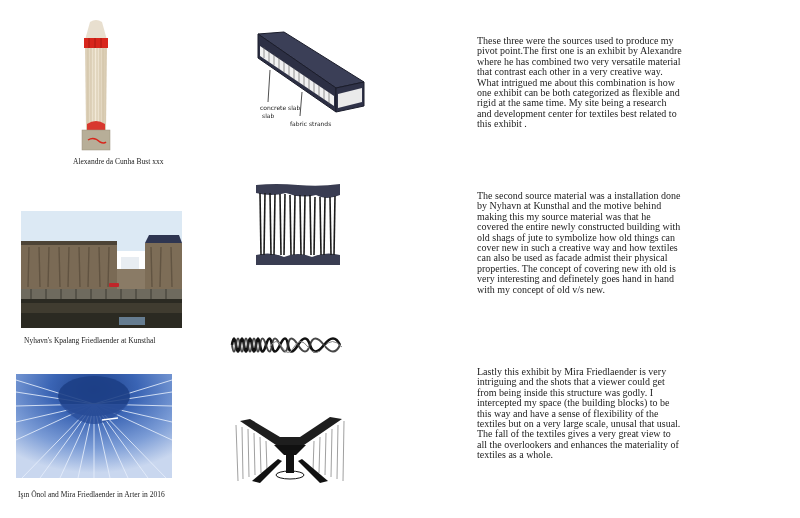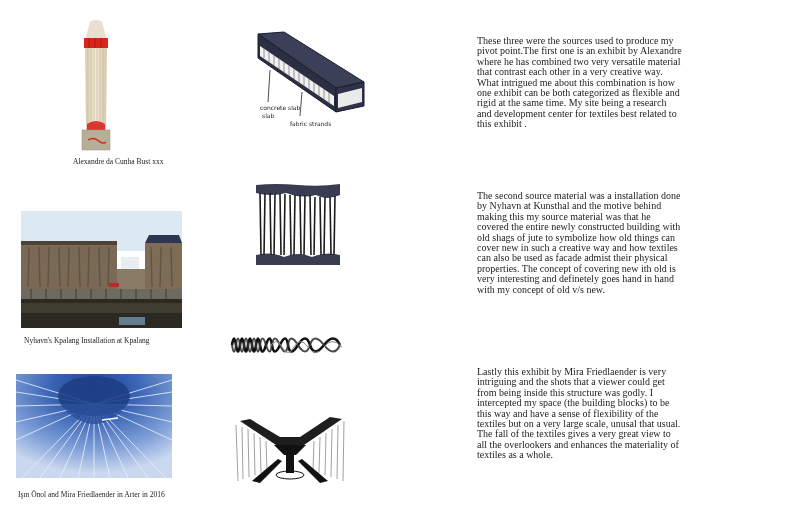--- a/index.html
+++ b/index.html
@@ -151,21 +151,21 @@
         <line x1="115" y1="78" x2="115" y2="88"></line>
       <line x1="130" y1="78" x2="130" y2="88"></line>
         <line x1="145" y1="78" x2="145" y2="88"></line>
     </g>
 
     <rect x="0" y="88" width="161" height="29" fill="#2b2a22"></rect>
     <rect x="0" y="92" width="161" height="10" fill="#4a4436" opacity="0.7"></rect>
     <rect x="98" y="106" width="26" height="8" fill="#7f9fbf" opacity="0.7"></rect>
   </svg>
 </div>
-<div class="abs caption" style="left:24px;top:336px;">Nyhavn's Kpalang Installation at Kpalang</div>
+<div class="abs caption" style="left:24px;top:336px;">Nyhavn's Kpalang Friedlaender at Kunsthal</div>
 
 <div class="abs" style="left:256px;top:183px;width:84px;height:82px;">
   <svg width="84" height="82" viewBox="0 0 84 82">
     <path d="M0 2 Q20 0 42 2 T84 1 L84 12 Q70 18 60 12 Q45 16 30 10 Q15 14 0 10 Z" fill="#3a3d52"></path>
     <path d="M0 72 Q15 68 28 74 Q42 68 56 74 Q70 68 84 72 L84 82 L0 82 Z" fill="#3a3d52"></path>
     <g stroke="#1c1c1c" stroke-width="1.6">
       <line x1="4" y1="10" x2="5" y2="72"></line>
         <line x1="9" y1="10" x2="8" y2="72"></line>
       <line x1="14" y1="10" x2="15" y2="72"></line>
         <line x1="19" y1="11" x2="18" y2="72"></line>

